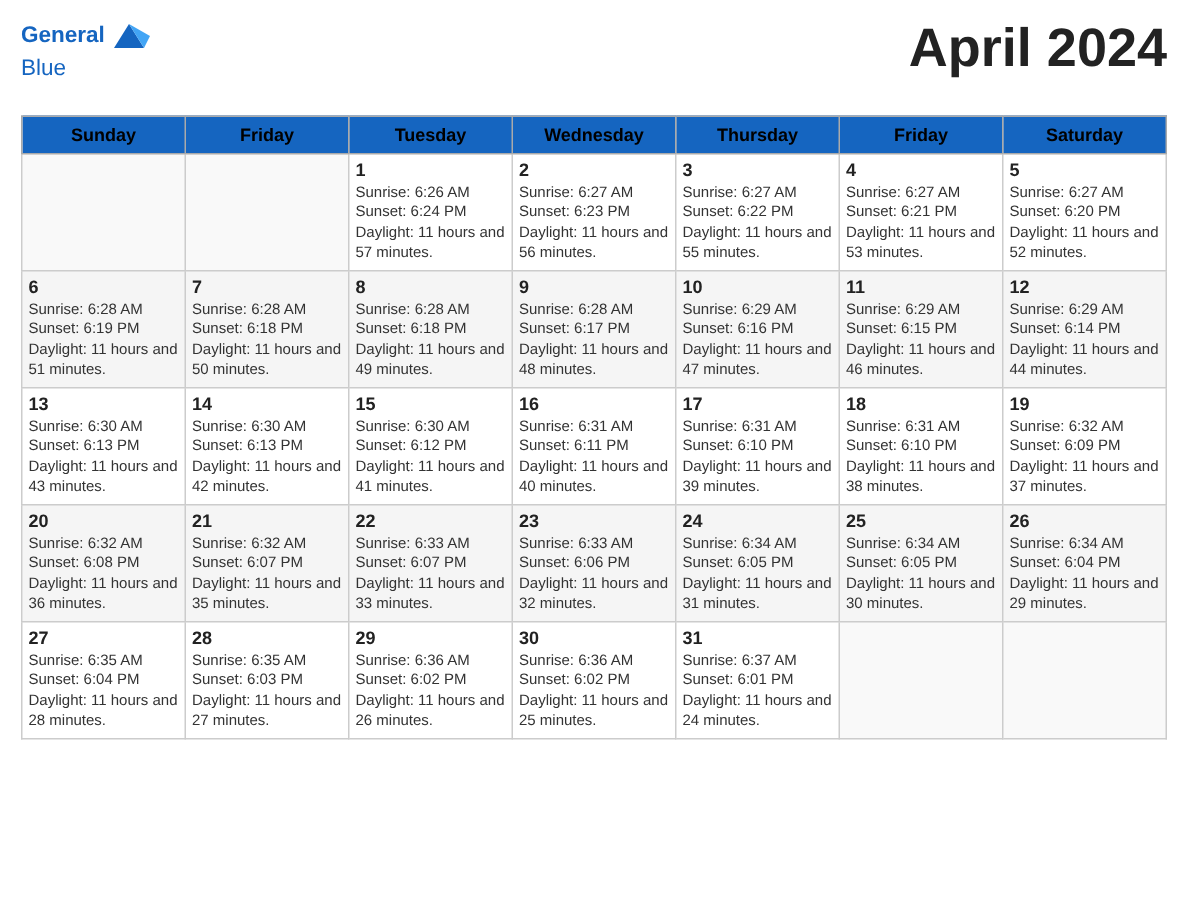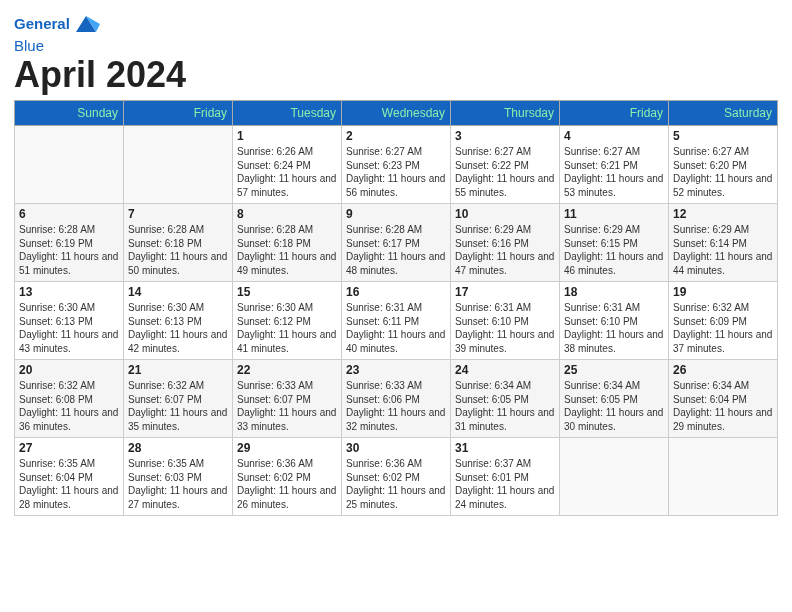--- a/index.html
+++ b/index.html
@@ -12,23 +12,22 @@
     }
     .page {
       width: 792px;
       min-height: 612px;
       background: #fff;
       padding: 10px 14px 10px 14px;
     }
     .header {
       display: flex;
       justify-content: space-between;
-      align-items: flex-start;
-      margin-bottom: 6px;
-      flex-direction: column;
+      align-items: center;
+      margin-bottom: 22px;
     }
     .logo {
       display: flex;
       align-items: center;
       gap: 0;
     }
     .logo-text {
       font-size: 15px;
       font-weight: bold;
       color: #333;
@@ -55,24 +54,24 @@
       font-size: 15px;
       color: #444;
     }
     table {
       width: 100%;
       border-collapse: collapse;
       table-layout: fixed;
     }
     thead tr th {
       background: #1565c0;
-      color: #86efac;
+      color: #000000;
       font-size: 12px;
-      font-weight: normal;
-      text-align: right;
+      font-weight: bold;
+      text-align: center;
       padding: 5px 5px;
       border: 1px solid #aaa;
     }
     tbody tr td {
       border: 1px solid #ccc;
       vertical-align: top;
       padding: 3px 4px;
       font-size: 10.2px;
       color: #222;
       height: 78px;

